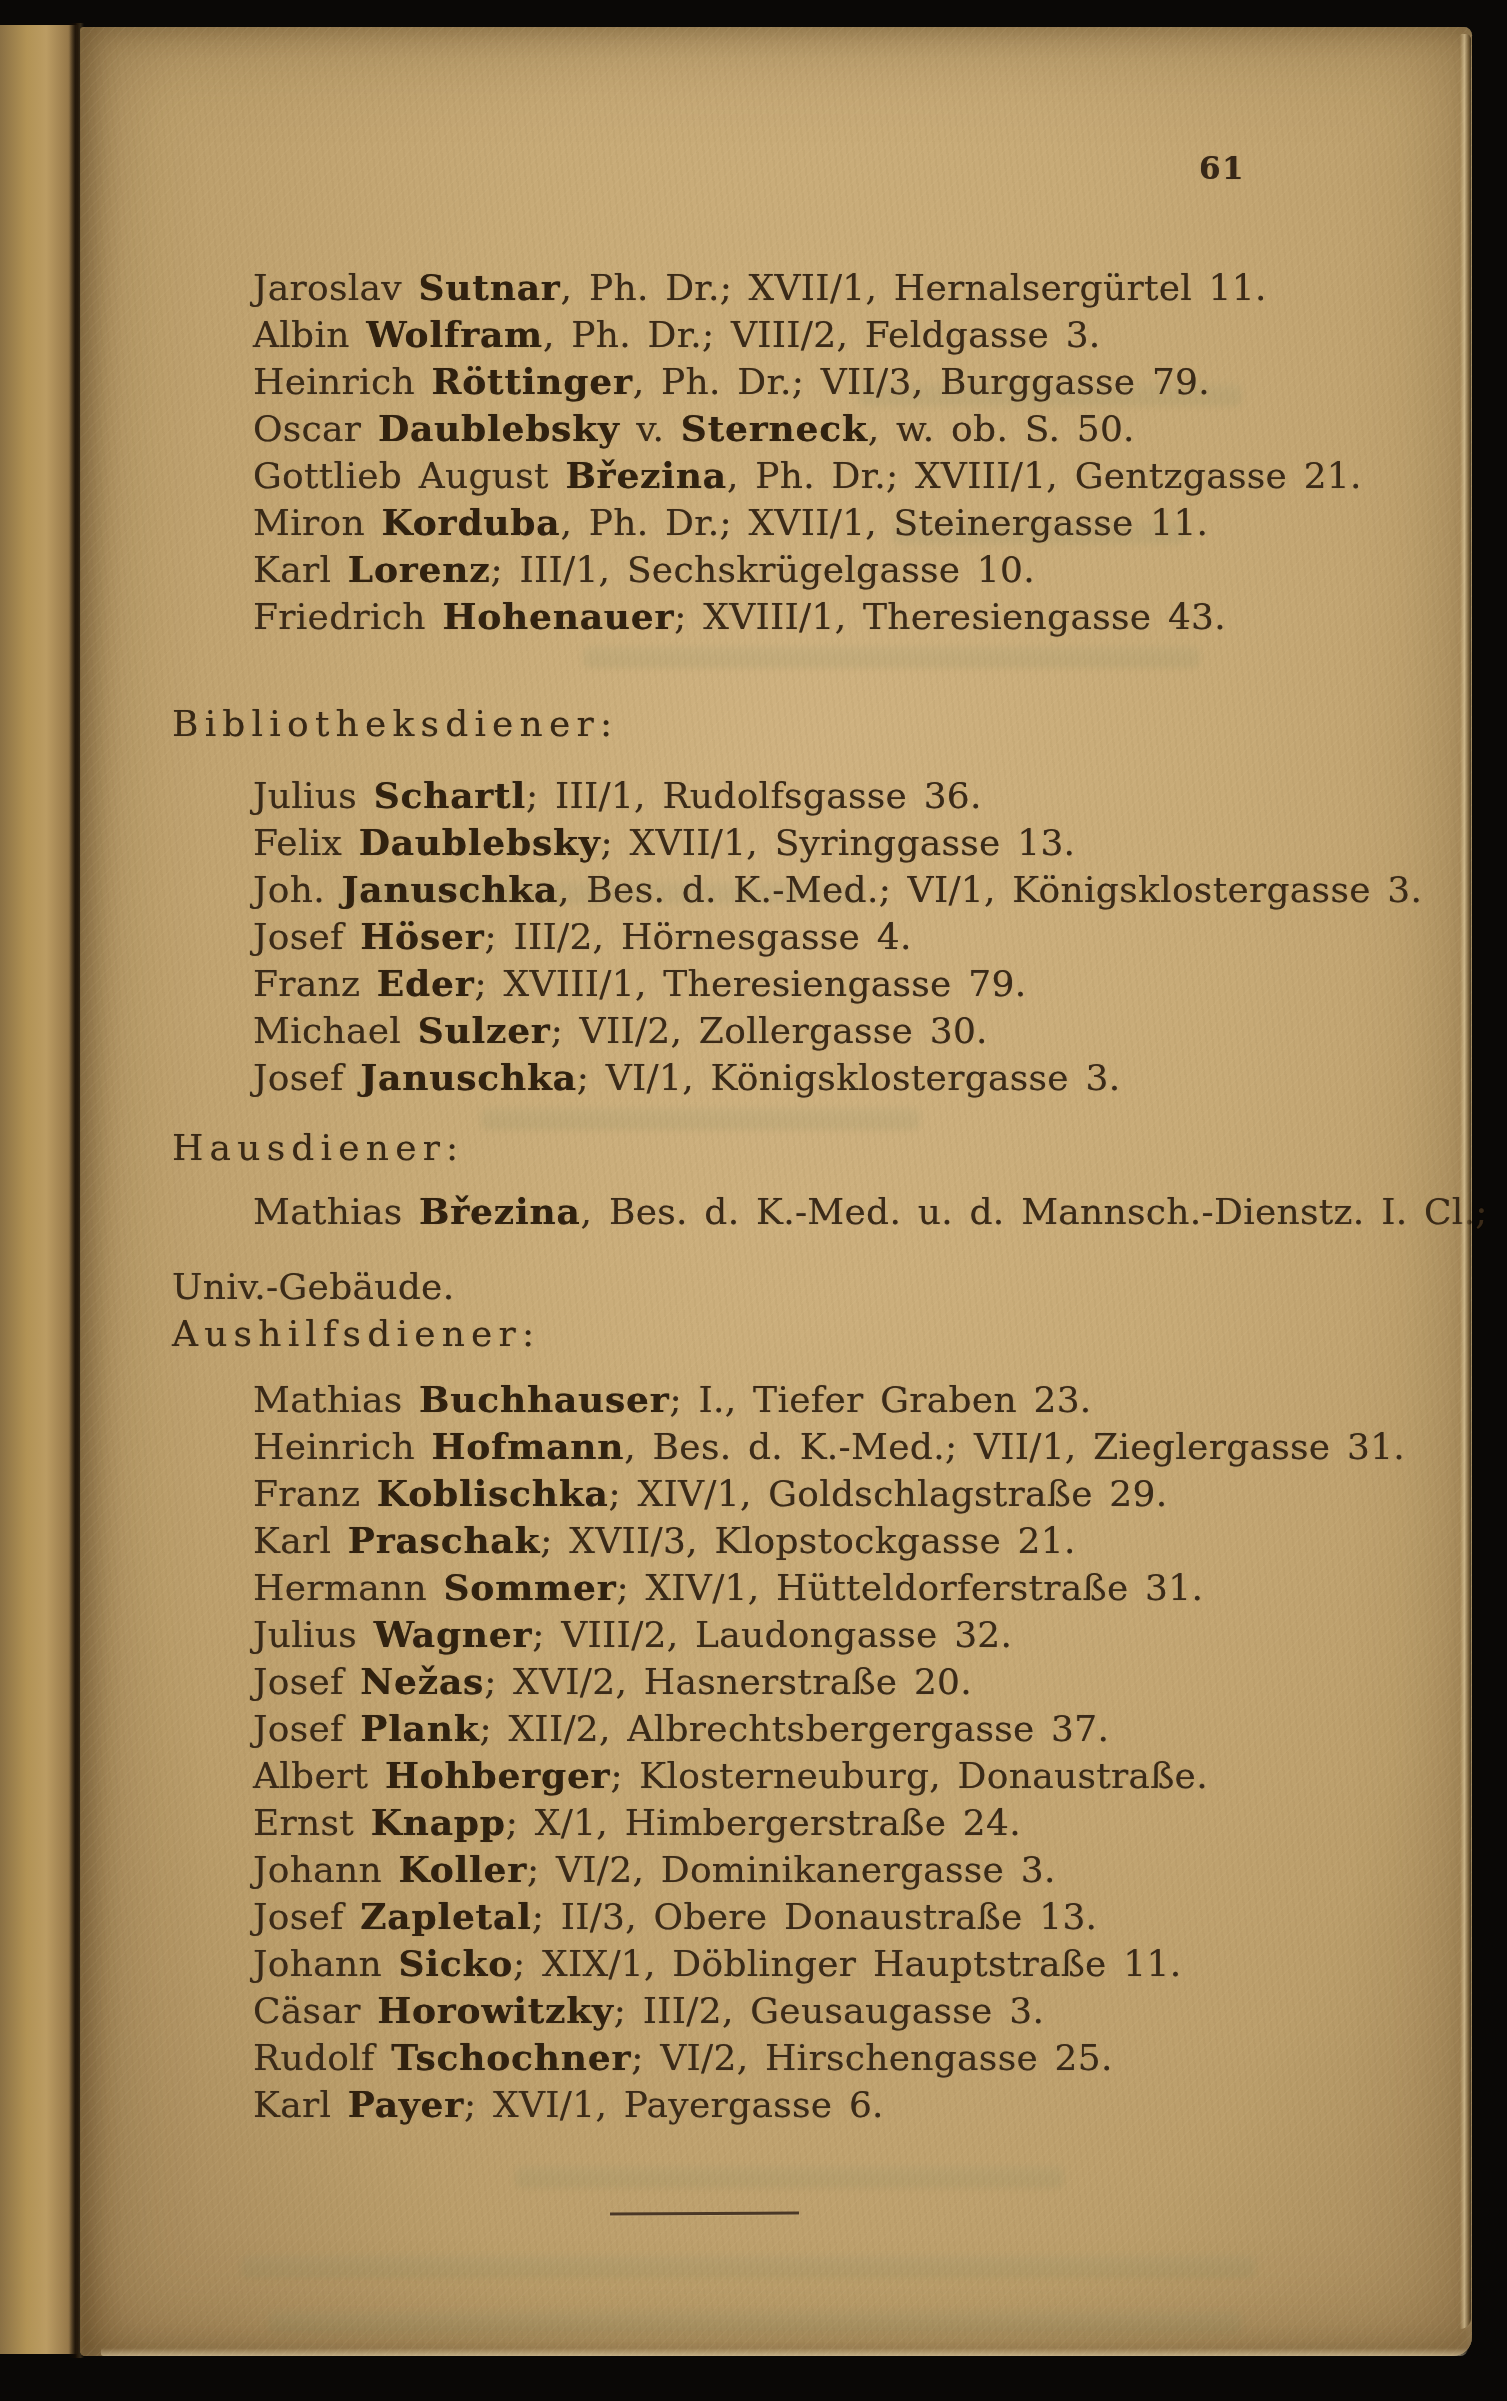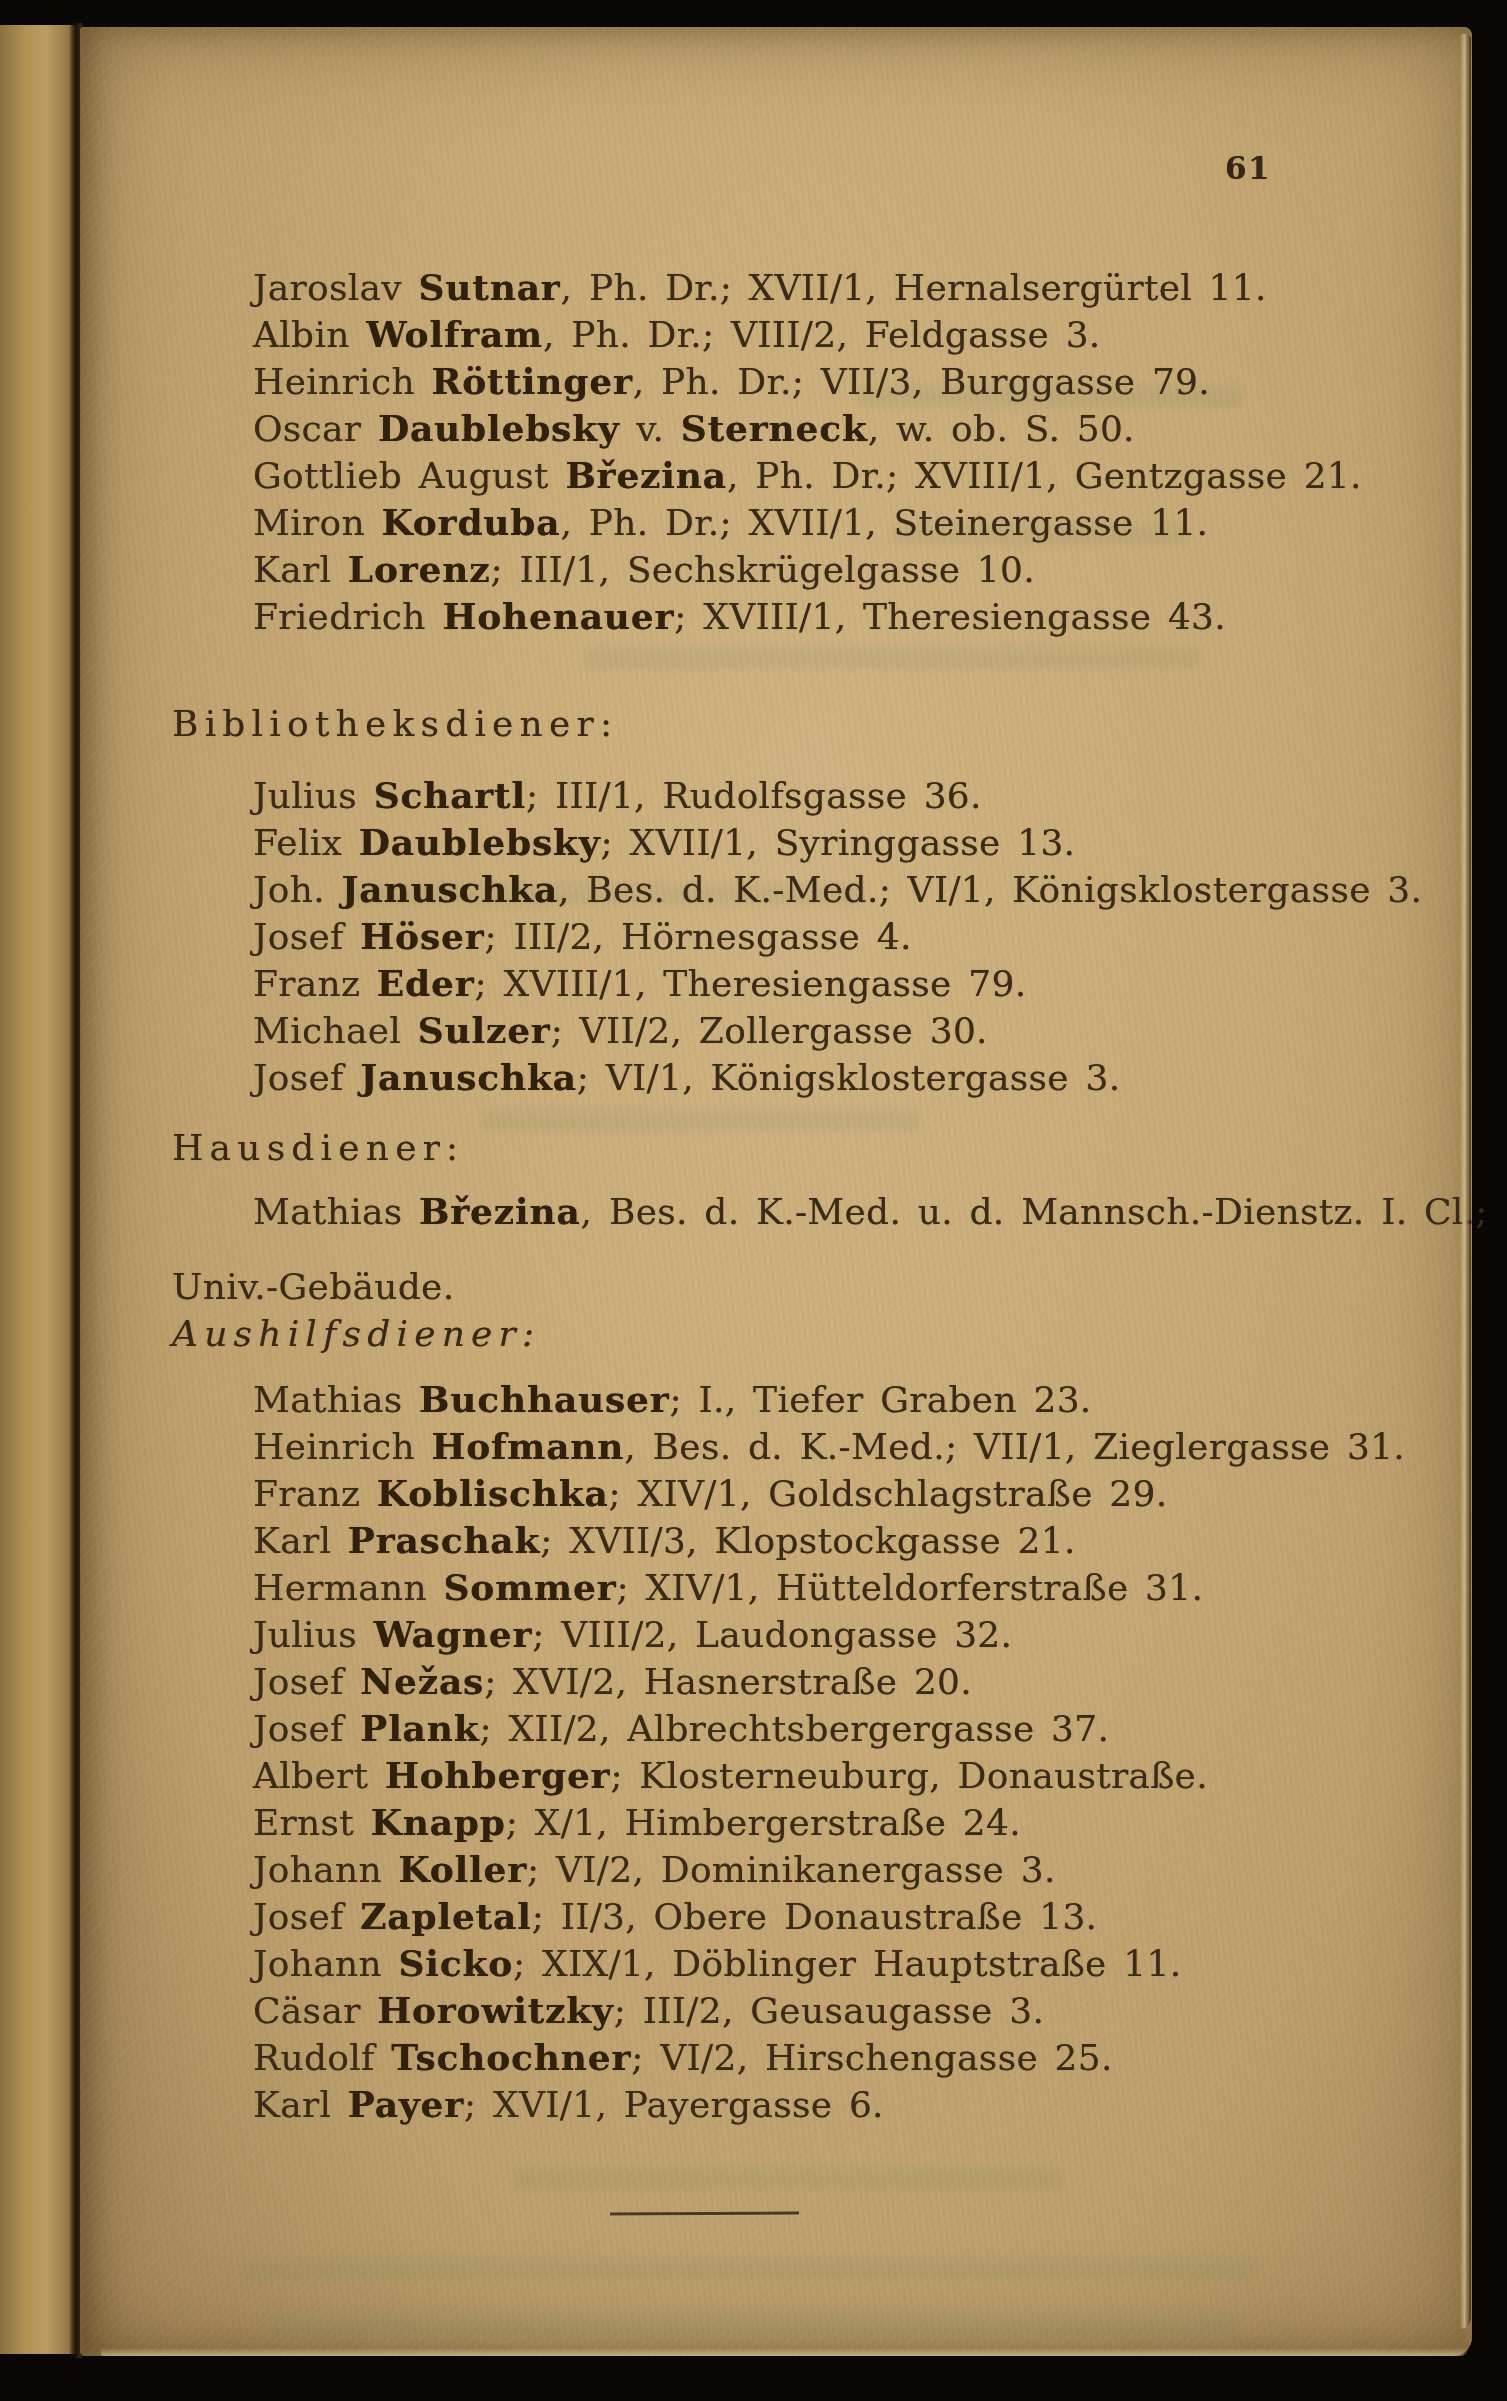--- a/index.html
+++ b/index.html
@@ -42,21 +42,21 @@
     position:absolute;right:1.4px;top:6.9px;bottom:27.4px;width:11px;
     background:linear-gradient(90deg, rgba(0,0,0,0) 0%, rgba(238,219,175,.55) 40%, rgba(90,68,34,.65) 82%, rgba(10,6,2,.6) 100%);
     border-radius:0 6.9px 15px 0;
   }
   .page-edge-bottom{
     position:absolute;left:20.6px;right:4.1px;bottom:0;height:8.2px;
     background:linear-gradient(0deg, rgba(240,222,180,.5) 0%, rgba(0,0,0,0) 100%);
     border-radius:0 0 16.5px 5.5px;
   }
   .page-number{
-    position:absolute;left:1145px;top:123px;
+    position:absolute;left:1119px;top:123px;
     font-size:31px;font-weight:bold;color:#3324125;
     color:#372717;letter-spacing:1.4px;
     text-shadow:0 0 0.7px rgba(55,39,23,.65);
   }
   .text-block{
     position:absolute;left:92px;top:237px;width:1056px;
     font-size:36px;line-height:47px;
     color:#3a2a18;
     word-spacing:4.8px;letter-spacing:0.3px;
     text-shadow:0 0 0.7px rgba(58,42,24,.55);
@@ -64,21 +64,21 @@
   .entry{text-indent:81px;white-space:nowrap;}
   .continuation{text-indent:0;white-space:nowrap;margin-top:28px;}
   .bold{font-weight:bold;color:#30210f;letter-spacing:0.8px;text-shadow:0 0 0.7px rgba(40,26,12,.7);}
   .section-heading{
     text-align:left;
     letter-spacing:6.2px;
     margin:60px 0 25px 0;
     color:#382815;
   }
   .section--hausdiener .section-heading{margin:23px 0 16.5px 0;}
-  .section--aushilfsdiener .section-heading{margin:0 0 19px 0;font-style:italic;}
+  .section--aushilfsdiener .section-heading{margin:0 0 19px 0;}
   .divider{
     position:absolute;left:530px;top:2185px;width:189px;height:2.7px;
     background:#4a3726;transform:rotate(-.35deg);
     box-shadow:0 0.7px 0.7px rgba(230,210,170,.4);
   }
   
   .ghost{
     position:absolute;height:22px;border-radius:6.9px;
     background:linear-gradient(0deg,#66754f,#8d9774);
     opacity:.12;filter:blur(3.4px);

